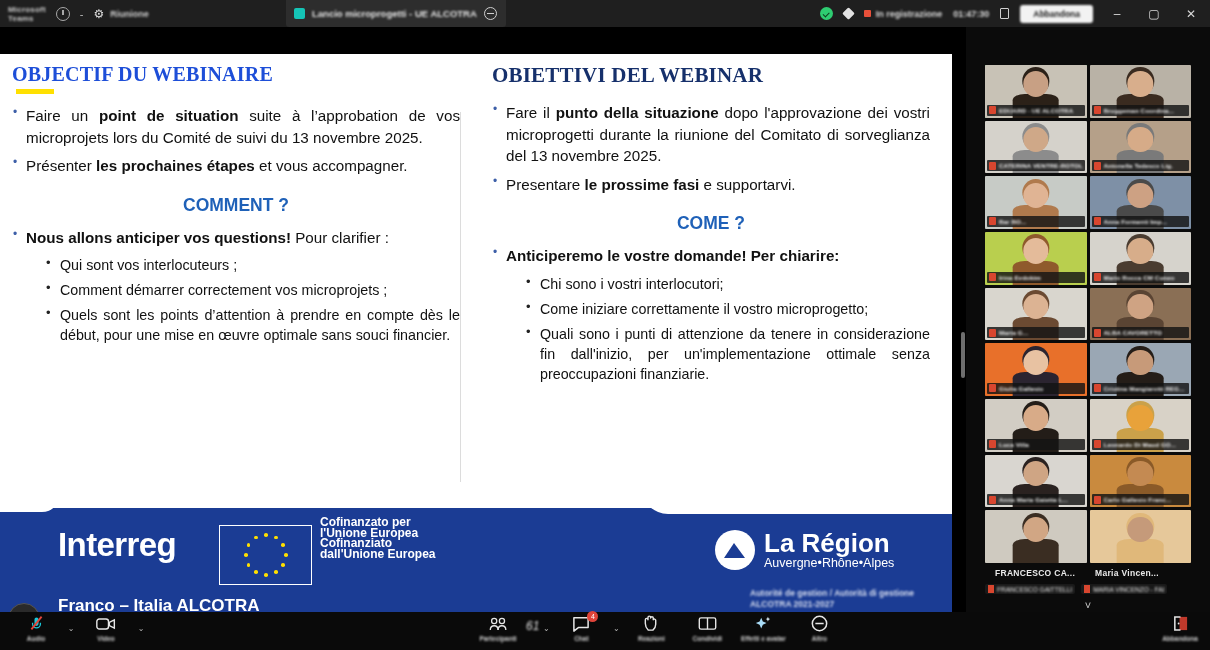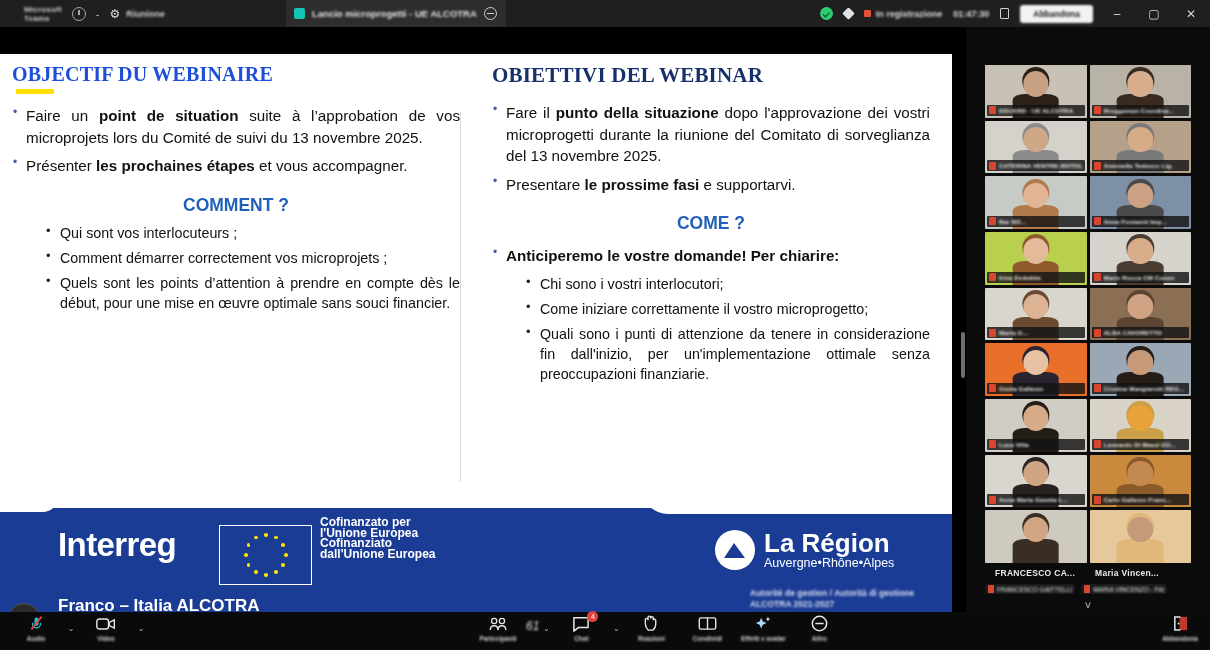--- a/index.html
+++ b/index.html
@@ -8,21 +8,21 @@
     background: #0a0a0a; overflow: hidden;
     font-family: "Liberation Sans", sans-serif;
   }
   .app { position: relative; width: 1210px; height: 650px; background: #0b0b0b; }
 
   
   .titlebar {
     position: absolute; left:0; top:0; width:1210px; height:27px;
     background:#1f1f1f; display:flex; align-items:center;
   }
-  .tb-left { display:flex; align-items:center; gap:10px; padding-left:24px; width:286px; }
+  .tb-left { display:flex; align-items:center; gap:10px; padding-left:8px; width:286px; }
   .tb-brand { font-size:8px; line-height:9px; color:#c9c9c9; font-weight:bold;
               filter: blur(0.9px); letter-spacing:.2px; }
   .tb-ic { width:14px; height:14px; border-radius:50%; border:1.3px solid #c0c0c0;
            position:relative; opacity:.85; }
   .tb-ic::after{content:"";position:absolute;left:5.2px;top:2.6px;width:1.6px;height:5px;background:#c0c0c0;}
   .tb-dash { color:#bbb; font-size:11px; }
   .tb-teams { display:flex; align-items:center; gap:6px; }
   .tb-teamsglyph { font-size:12px; color:#dcdcdc; filter: blur(.4px); }
   .tb-teamstext { font-size:9px; color:#cfcfcf; font-weight:600; filter: blur(1px); }
 
@@ -210,20 +210,23 @@
       <div class="cols">
 
         <div class="col">
           <div class="h1">OBJECTIF DU WEBINAIRE</div>
           <div class="h1-underline"></div>
           <ul class="lvl1">
             <li id="fr-b0"><span>Faire un </span><b class="bld">point de situation</b><span> suite à l’approbation de vos microprojets lors du Comité de suivi du 13 novembre 2025.</span></li>
             <li id="fr-b1"><span>Présenter </span><b class="bld">les prochaines étapes</b><span> et vous accompagner.</span></li>
           </ul>
           <div class="h2">COMMENT ?</div>
+          <ul class="lvl1">
+            <li id="fr-lead"><b class="bld">Nous allons anticiper vos questions!</b><span> Pour clarifier :</span></li>
+          </ul>
           <ul class="lvl2" id="fr-subs">
               <li>Qui sont vos interlocuteurs ;</li>
               <li>Comment démarrer correctement vos microprojets ;</li>
               <li>Quels sont les points d’attention à prendre en compte dès le début, pour une mise en œuvre optimale sans souci financier.</li>
             </ul>
         </div>
 
         <div class="col right">
           <div class="h1r">OBIETTIVI DEL WEBINAR</div>
           <ul class="lvl1" style="margin-top:14px">

